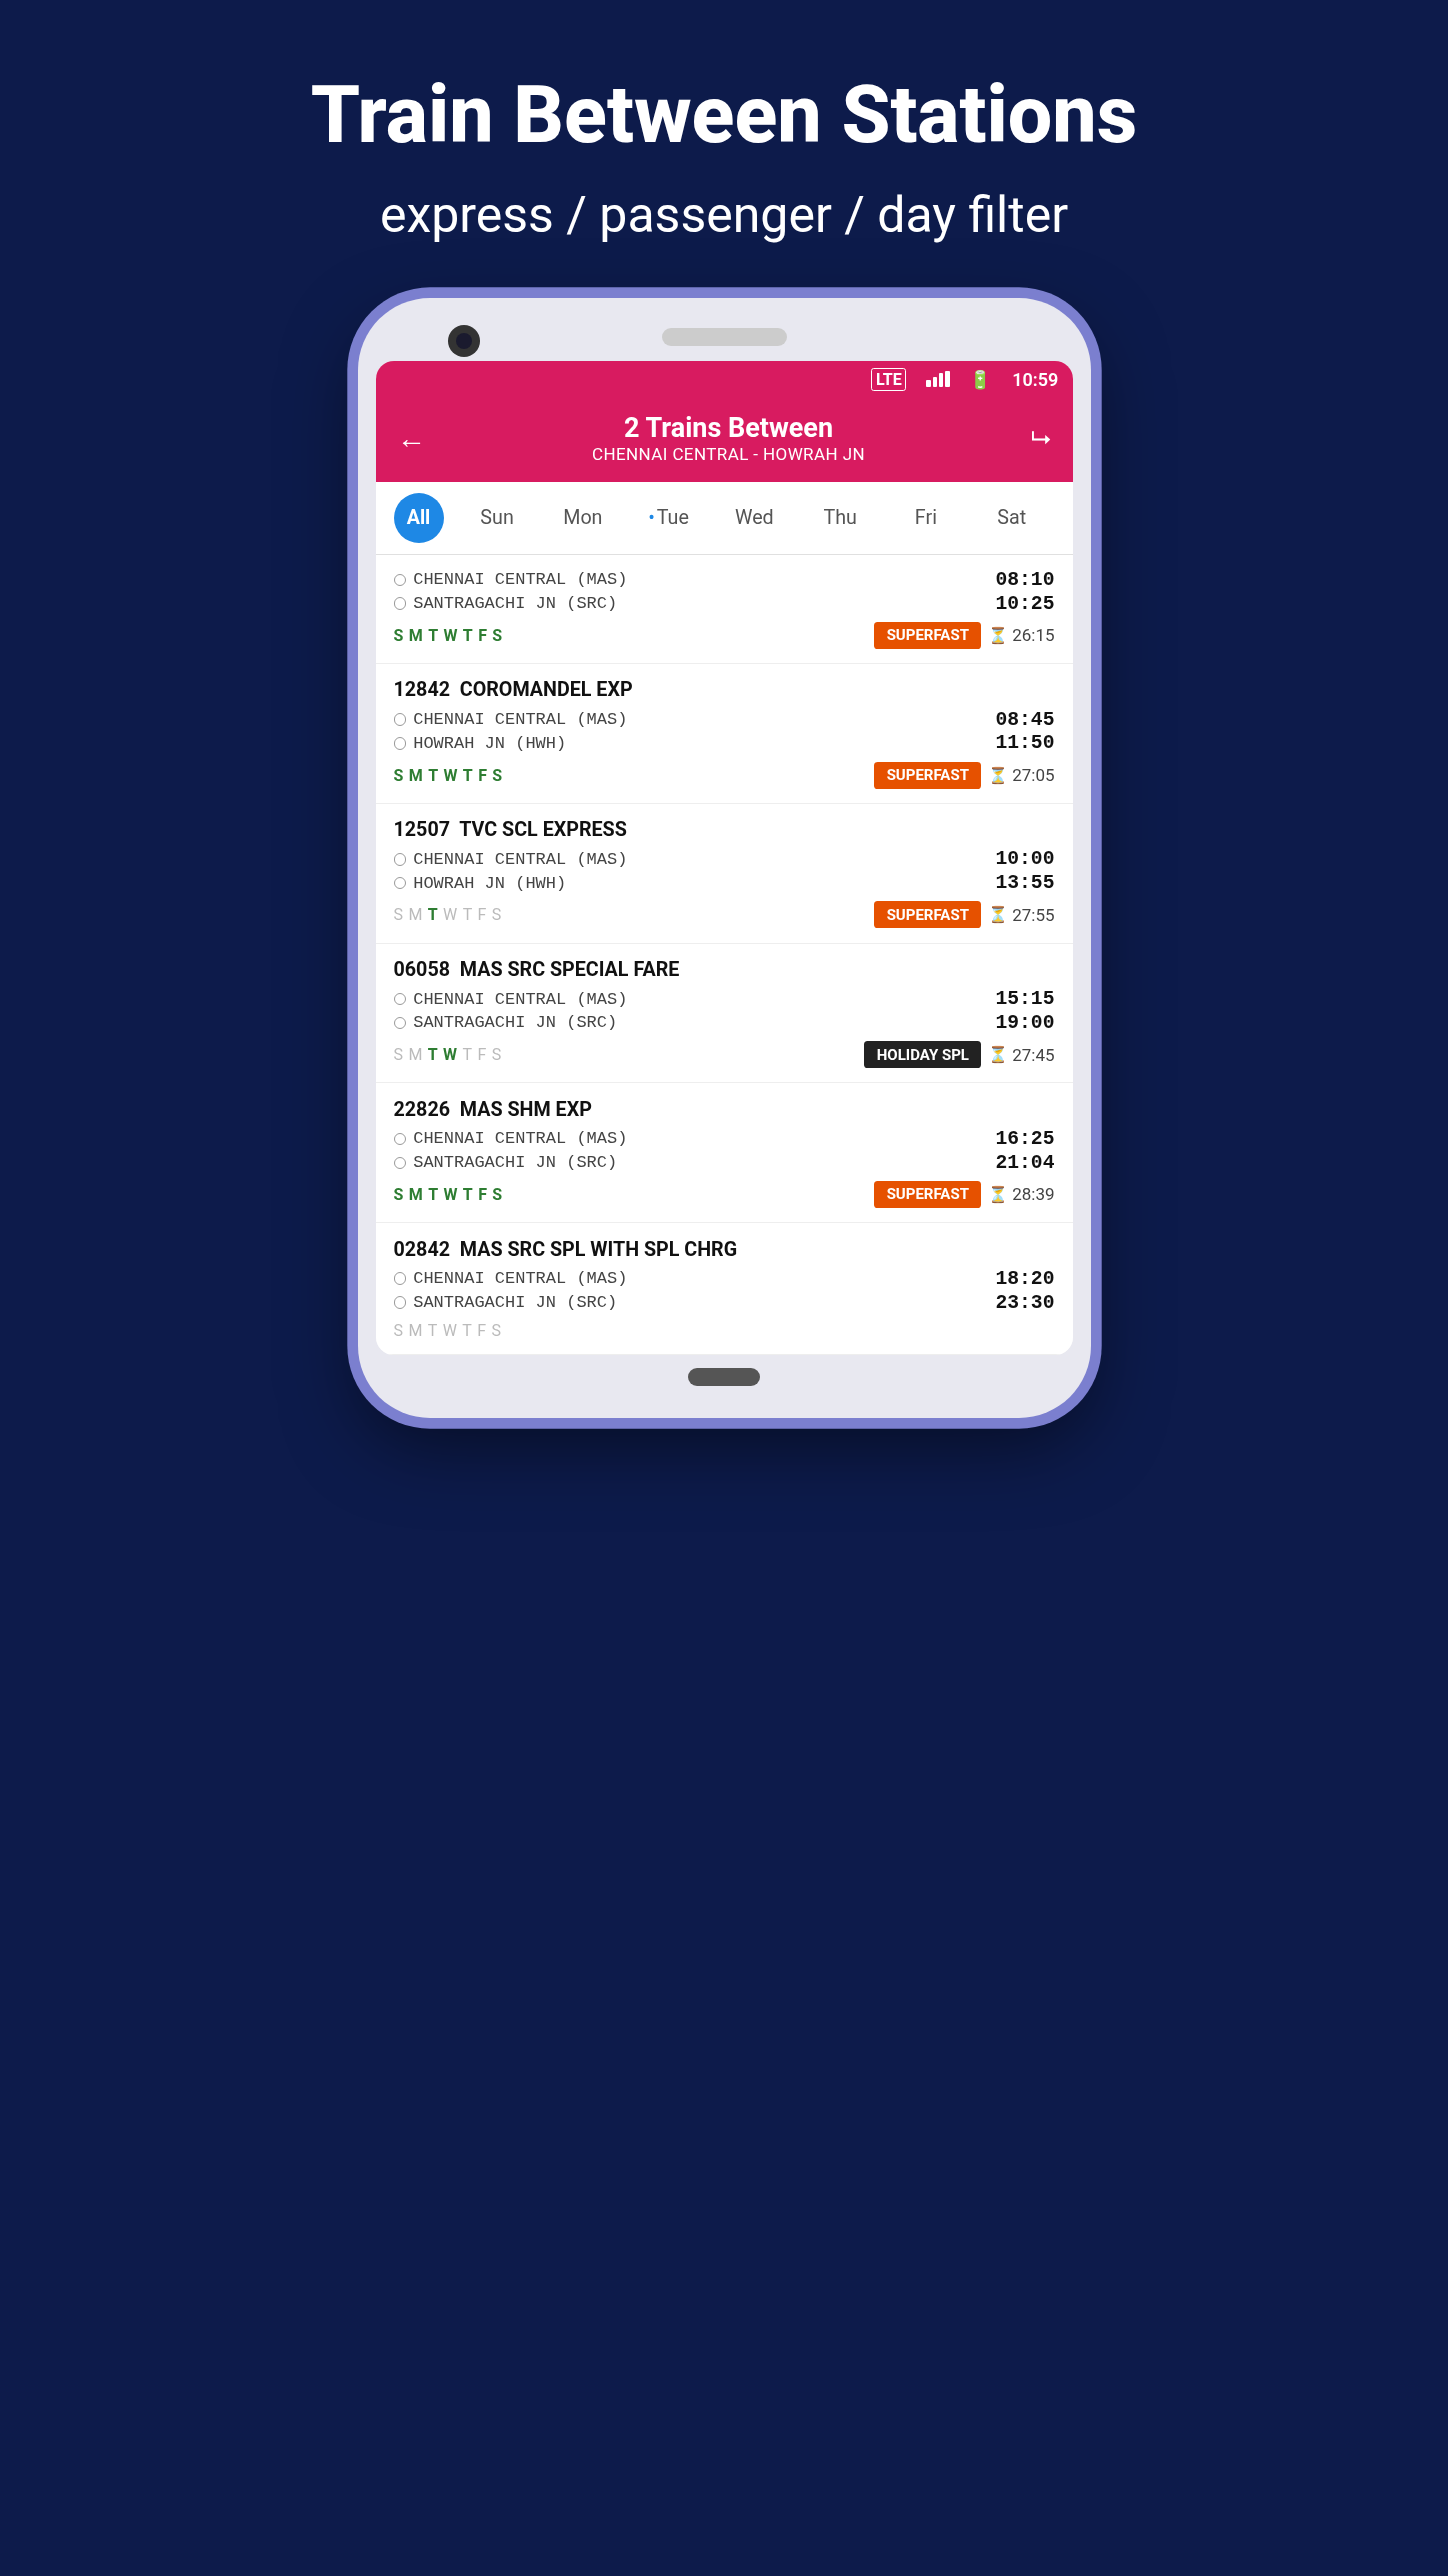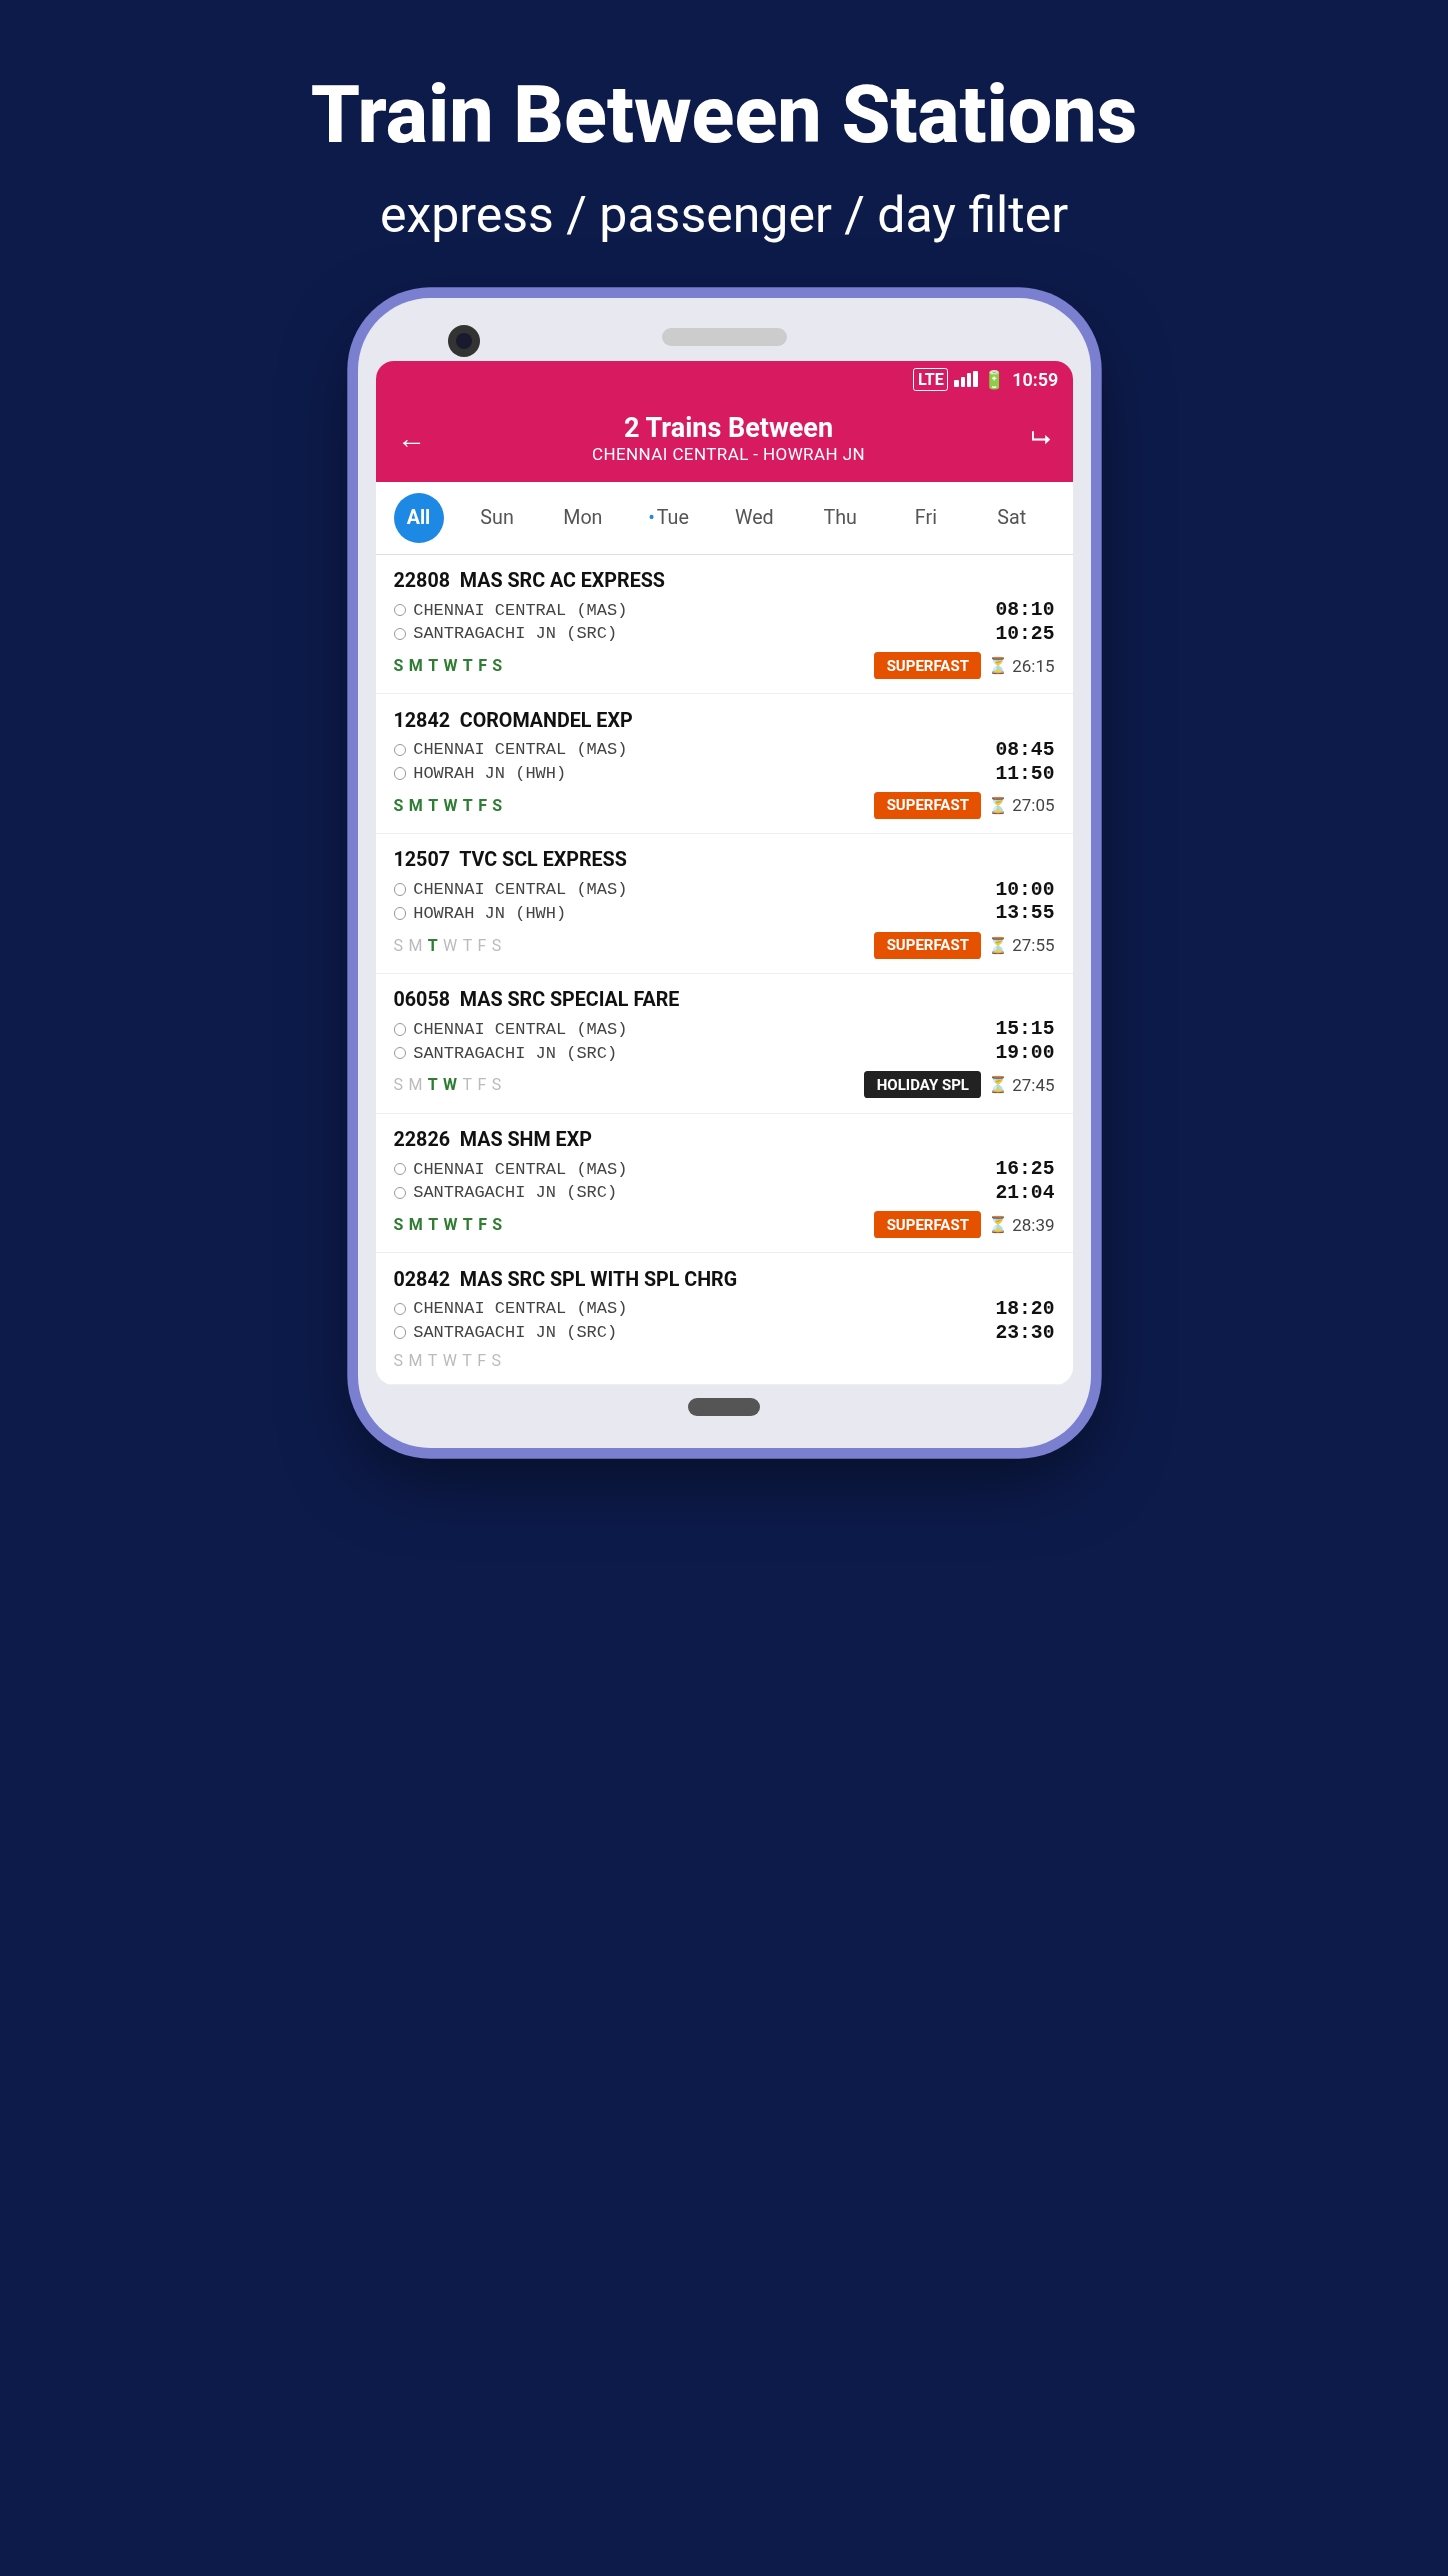--- a/index.html
+++ b/index.html
@@ -90,21 +90,21 @@
       overflow: hidden;
     }
 
     
     .status-bar {
       background: #d81b60;
       display: flex;
       justify-content: flex-end;
       align-items: center;
       padding: 7.2px 14.3px;
-      gap: 6px;
+      gap: 20px;
     }
 
     .status-bar-text {
       color: white;
       font-size: 18px;
       font-weight: 600;
     }
 
     .lte-badge {
       background: transparent;
@@ -392,21 +392,20 @@
       <div class="day-label">Mon</div>
       <div class="day-label dot-before">Tue</div>
       <div class="day-label">Wed</div>
       <div class="day-label">Thu</div>
       <div class="day-label">Fri</div>
       <div class="day-label">Sat</div>
     </div>
 
     <div class="train-list" id="train-list">
         <div class="train-item">
-    <div class="train-name">22808&nbsp; MAS SRC AC EXPRESS</div>
     <div class="station-row">
       <div class="station-info">
         <div class="station-dot"></div>
         <span class="station-name">CHENNAI CENTRAL (MAS)</span>
       </div>
       <span class="station-time">08:10</span>
     </div>
     <div class="station-row">
       <div class="station-info">
         <div class="station-dot"></div>

